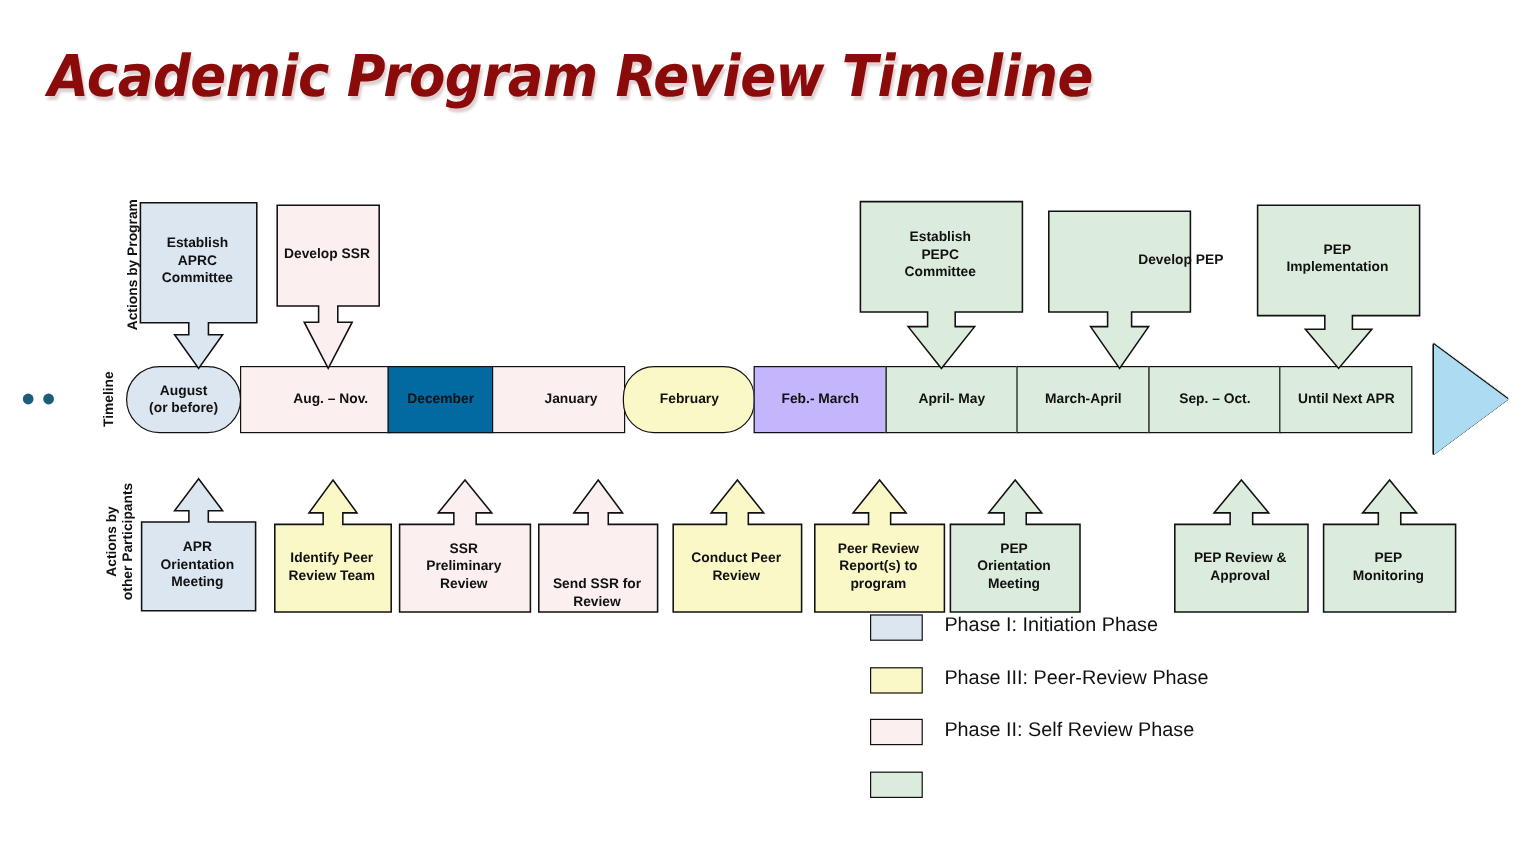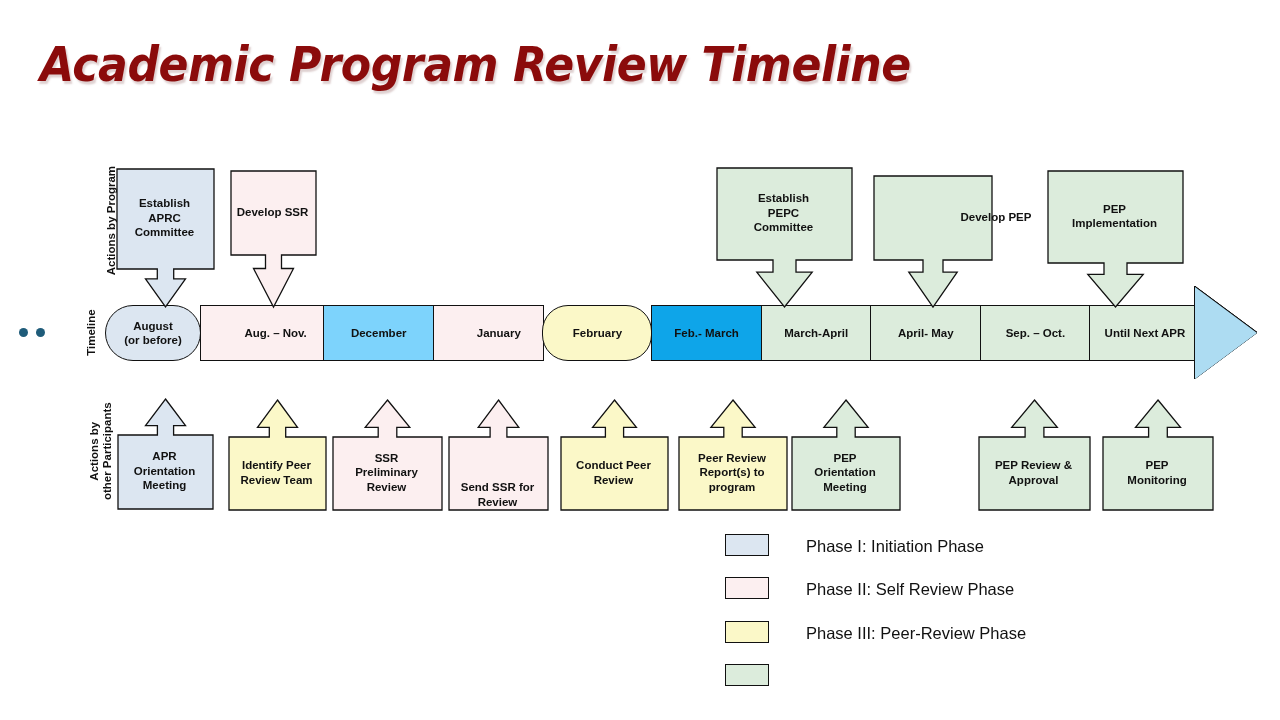--- a/index.html
+++ b/index.html
@@ -70,21 +70,21 @@
     position:absolute;
     display:flex;align-items:center;justify-content:center;
     text-align:center;
     font-size:11.5px;font-weight:bold;color:#111;
     line-height:1.25;
     pointer-events:none;
   }
 
   
   #legend{position:absolute;left:725px;top:512px;}
-  .legend-row{display:flex;align-items:flex-end;height:43.5px;gap:19px;}
+  .legend-row{display:flex;align-items:flex-start;height:43.5px;}
   .legend-swatch{
     width:44px;height:22px;
     border:1.4px solid #111;
     box-sizing:border-box;
     flex:0 0 auto;
   }
   .legend-label{
     margin-left:18px;
     font-size:16.5px;
     color:#111;
@@ -107,26 +107,26 @@
   <div class="row-label" style="left:52px;top:326px;width:80px;transform:rotate(-90deg);">Timeline</div>
 
   <div class="row-label" style="left:21px;top:438px;width:160px;transform:rotate(-90deg);">
     <span>Actions by</span><br>
     <span>other Participants</span>
   </div>
 
   <div id="timeline-band">
       <div class="tl-cell" style="width: 96px; background: rgb(220, 230, 241);">August<br>(or before)</div>
       <div class="tl-cell" style="width: 125px; background: rgb(252, 239, 240); padding-left: 27px;">Aug. – Nov.</div>
-      <div class="tl-cell" style="width: 111px; background: #7dd3fc;">December</div>
+      <div class="tl-cell" style="width: 88px; background: #0369a1;">December</div>
       <div class="tl-cell" style="width: 111px; background: rgb(252, 239, 240); padding-left: 21px;">January</div>
       <div class="tl-cell" style="width: 110px; background: rgb(251, 248, 200); border-radius: 26px;">February</div>
-      <div class="tl-cell" style="width: 111px; background: #0ea5e9;">Feb.- March</div>
+      <div class="tl-cell" style="width: 111px; background: #c4b5fd;">Feb.- March</div>
+      <div class="tl-cell" style="width: 111px; background: rgb(220, 236, 220);">April- May</div>
       <div class="tl-cell" style="width: 111px; background: rgb(220, 236, 220);">March-April</div>
-      <div class="tl-cell" style="width: 111px; background: rgb(220, 236, 220);">April- May</div>
       <div class="tl-cell" style="width: 111px; background: rgb(220, 236, 220);">Sep. – Oct.</div>
       <div class="tl-cell" style="width: 111px; background: rgb(220, 236, 220);">Until Next APR</div>
     </div>
   <div id="timeline-arrowhead"></div>
 
   <div id="program-actions-layer">
       <div class="proc" style="left: 116px; top: 168px; width: 97px; height: 138px;">
         <svg width="99" height="140" viewBox="-1 -1 99 140">
           <polygon points="0.0,0.0 97.0,0.0 97.0,100.0 56.7,100.0 56.7,109.9 68.5,109.9 48.5,138.0 28.5,109.9 40.3,109.9 40.3,100.0 0.0,100.0" fill="#DCE6F1" stroke="#111111" stroke-width="1.3" stroke-linejoin="miter"></polygon>
         </svg>
@@ -147,21 +147,21 @@
           <polygon points="0.0,0.0 135.0,0.0 135.0,92.0 79.0,92.0 79.0,104.2 95.2,104.2 67.5,139.0 39.8,104.2 56.0,104.2 56.0,92.0 0.0,92.0" fill="#DCECDC" stroke="#111111" stroke-width="1.3" stroke-linejoin="miter"></polygon>
         </svg>
         <div class="ptext" style="left: 0px; width: 135px; top: 0px; height: 92px;">
           <span>Establish<br>PEPC<br>Committee</span>
         </div>
       </div>
       <div class="proc" style="left: 873px; top: 175px; width: 118px; height: 131px;">
         <svg width="120" height="133" viewBox="-1 -1 120 133">
           <polygon points="0.0,0.0 118.0,0.0 118.0,84.0 69.0,84.0 69.0,96.2 83.2,96.2 59.0,131.0 34.8,96.2 49.0,96.2 49.0,84.0 0.0,84.0" fill="#DCECDC" stroke="#111111" stroke-width="1.3" stroke-linejoin="miter"></polygon>
         </svg>
-        <div class="ptext" style="left: 16px; width: 118px; top: 0px; height: 84px; padding-left: 48px;">
+        <div class="ptext" style="left: 4px; width: 118px; top: 0px; height: 84px; padding-left: 48px;">
           <span>Develop PEP</span>
         </div>
       </div>
       <div class="proc" style="left: 1047px; top: 170px; width: 135px; height: 136px;">
         <svg width="137" height="138" viewBox="-1 -1 137 138">
           <polygon points="0.0,0.0 135.0,0.0 135.0,92.0 79.0,92.0 79.0,103.4 95.2,103.4 67.5,136.0 39.8,103.4 56.0,103.4 56.0,92.0 0.0,92.0" fill="#DCECDC" stroke="#111111" stroke-width="1.3" stroke-linejoin="miter"></polygon>
         </svg>
         <div class="ptext" style="left: 0px; width: 135px; top: 0px; height: 92px;">
           <span>PEP<br>Implementation</span>
         </div>
@@ -241,25 +241,25 @@
         </div>
       </div>
     </div>
 
   <div id="legend">
       <div class="legend-row">
         <div class="legend-swatch" style="background: rgb(220, 230, 241);"></div>
         <div class="legend-label">Phase I: Initiation Phase</div>
       </div>
       <div class="legend-row">
+        <div class="legend-swatch" style="background: rgb(251, 248, 200);"></div>
+        <div class="legend-label">Phase III: Peer-Review Phase</div>
+      </div>
+      <div class="legend-row">
         <div class="legend-swatch" style="background: rgb(252, 239, 240);"></div>
         <div class="legend-label">Phase II: Self Review Phase</div>
       </div>
       <div class="legend-row">
-        <div class="legend-swatch" style="background: rgb(251, 248, 200);"></div>
-        <div class="legend-label">Phase III: Peer-Review Phase</div>
-      </div>
-      <div class="legend-row">
         <div class="legend-swatch" style="background: rgb(220, 236, 220);"></div>
       </div>
     </div>
 
 </div>
 
 </body></html>

